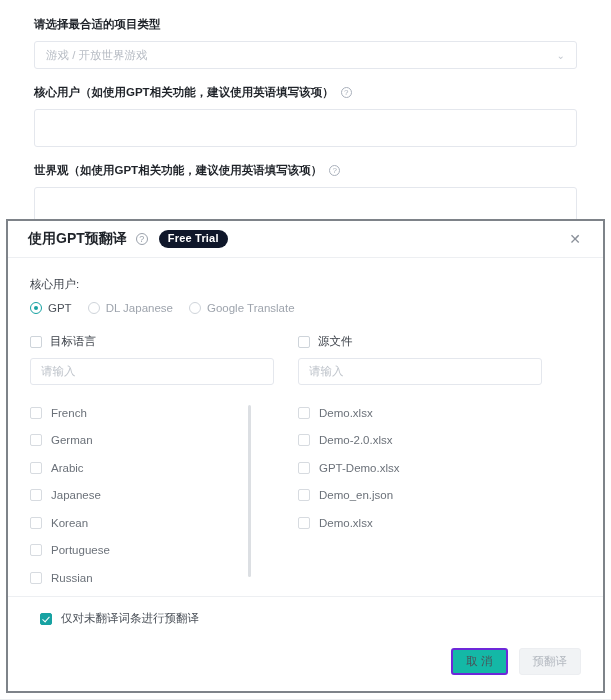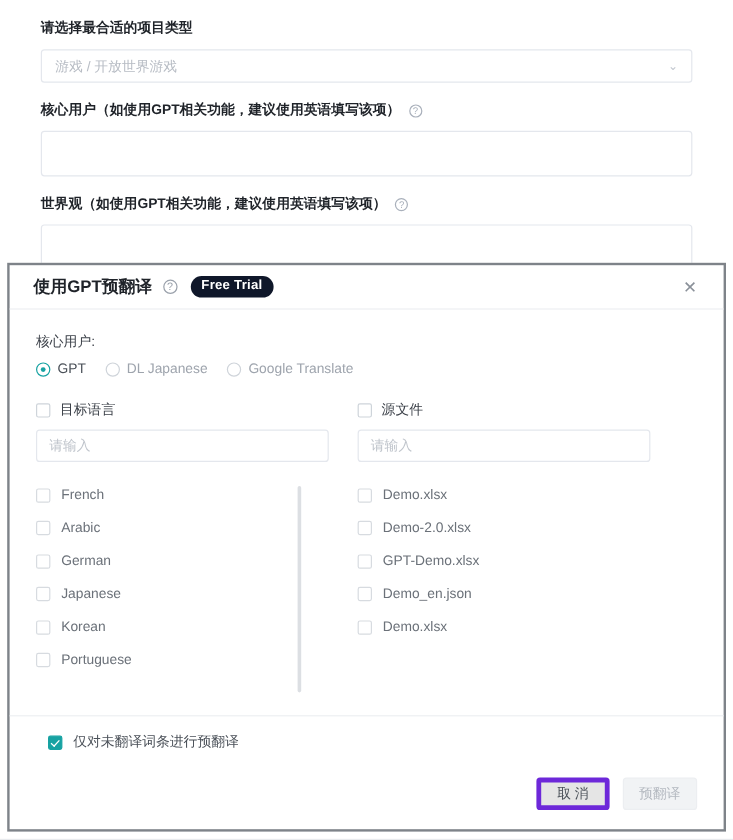--- a/index.html
+++ b/index.html
@@ -131,21 +131,21 @@
   }
   .footer-btns {
     display: flex; justify-content: flex-end; gap: 11px;
     padding: 22px 22px 16px;
   }
   .btn {
     min-width: 54px; height: 27px; border-radius: 3px; font-size: 11.5px;
     display: flex; align-items: center; justify-content: center; cursor: pointer;
     padding: 0 13px;
   }
-  .btn-cancel { background: #e5e5e5; border: 4px solid #6d28d9; color: #4a5058; }
+  .btn-cancel { background: #14b8a6; border: 2px solid #6d28d9; color: #4a5058; }
   .btn-primary { background: #f1f3f5; border: 1px solid #eceef1; color: #b4b9c0; cursor: not-allowed; }
 </style>
 </head>
 <body>
 
 <div id="root">
 
   <div class="bg-page">
 
     <div class="fld" style="padding-top:16px">
@@ -224,37 +224,41 @@
           <div class="inp">
             <span>请输入</span>
           </div>
           <div class="opt-list">
             <div class="opt-row">
               <span class="cbox"></span>
               <span>French</span>
             </div>
             <div class="opt-row">
               <span class="cbox"></span>
+              <span>German</span>
+            </div>
+            <div class="opt-row">
+              <span class="cbox"></span>
               <span>Arabic</span>
             </div>
             <div class="opt-row">
               <span class="cbox"></span>
-              <span>German</span>
-            </div>
-            <div class="opt-row">
-              <span class="cbox"></span>
               <span>Japanese</span>
             </div>
             <div class="opt-row">
               <span class="cbox"></span>
               <span>Korean</span>
             </div>
             <div class="opt-row">
               <span class="cbox"></span>
               <span>Portuguese</span>
+            </div>
+            <div class="opt-row">
+              <span class="cbox"></span>
+              <span>Russian</span>
             </div>
             <div class="scrollbar"></div>
           </div>
         </div>
 
         <div class="col">
           <div class="cb-head">
             <span class="cbox"></span>
             <span>源文件</span>
           </div>

